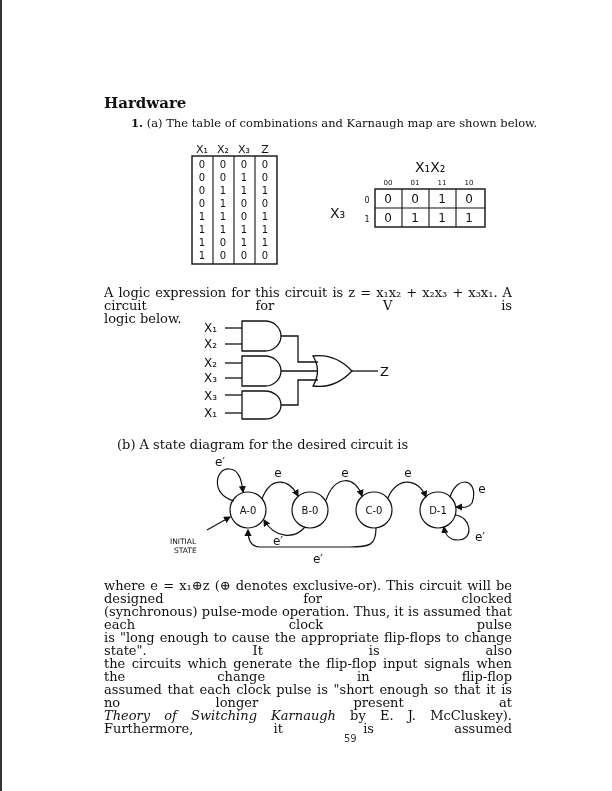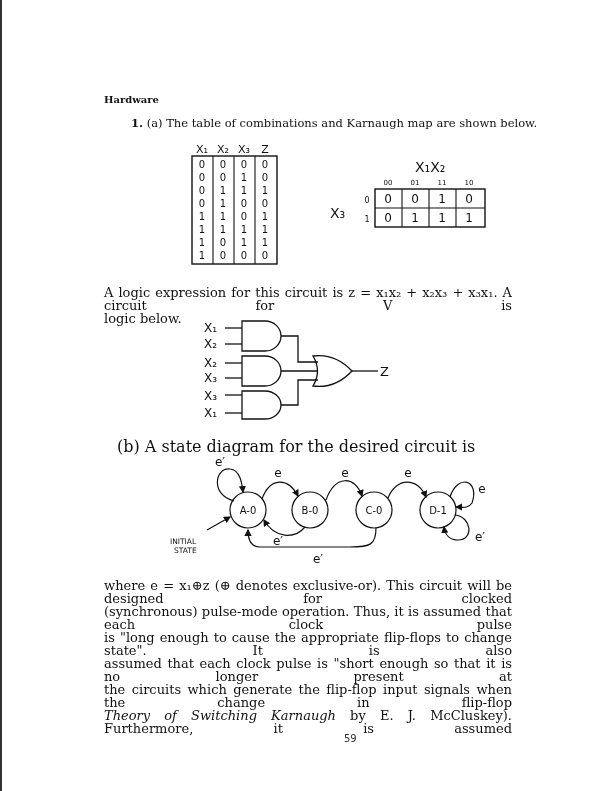--- a/index.html
+++ b/index.html
@@ -2,26 +2,26 @@
 <html><head>
 <meta charset="utf-8">
 <style>
   html, body { margin: 0; padding: 0; }
   body {
     width: 612px; height: 791px; background: #ffffff; position: relative; overflow: hidden;
     font-family: "DejaVu Serif", "Liberation Serif", serif; color: #111;
   }
   .page-edge { position: absolute; left: 0; top: 0; width: 2px; height: 791px; background: #333; }
   .abs { position: absolute; }
-  .heading { left: 104px; top: 94px; font-size: 10px; font-weight: bold; }
+  .heading { left: 104px; top: 94px; font-size: 15px; font-weight: bold; }
   .q1 { left: 104px; top: 116px; font-size: 11.5px; white-space: nowrap; margin-left: 27px; }
   .q1 .num { font-weight: bold; }
   .text { font-size: 13px; line-height: 13px; text-align: justify; width: 408px; }
   .logic { left: 104px; top: 286px; }
-  .partb { left: 117px; top: 437px; font-size: 16px; text-align: right; }
+  .partb { left: 117px; top: 437px; font-size: 13px; text-align: right; }
   .para { left: 104px; top: 579px; }
   .pagenum { left: 300px; top: 733px; font-family: "DejaVu Sans", sans-serif; font-size: 10px; color: #333; margin-left: 44px; }
   .hand { font-family: "DejaVu Sans", sans-serif; fill: #111; }
   svg text { font-family: "DejaVu Sans", sans-serif; }
   i { font-style: italic; }
   .line { display: block; white-space: nowrap; }
   .justify-line { display: block; text-align-last: justify; }
 </style>
 </head>
 <body>
@@ -196,19 +196,19 @@
       <text x="320" y="86" font-size="12" class="hand" text-anchor="middle">e′</text>
     </g>
   <text x="10" y="89" font-size="7.5" class="hand">INITIAL</text>
   <text x="14" y="98" font-size="7.5" class="hand">STATE</text>
 </svg>
 
 <div class="abs text para">
   <span class="justify-line">where e = x₁⊕z (⊕ denotes exclusive-or). This circuit will be designed for clocked</span>
   <span class="justify-line">(synchronous) pulse-mode operation. Thus, it is assumed that each clock pulse</span>
   <span class="justify-line">is "long enough to cause the appropriate flip-flops to change state". It is also</span>
+  <span class="justify-line">the circuits which generate the flip-flop input signals when the change in flip-flop</span>
   <span class="justify-line">assumed that each clock pulse is "short enough so that it is no longer present at</span>
-  <span class="justify-line">the circuits which generate the flip-flop input signals when the change in flip-flop</span>
   <span class="justify-line"><i>Theory of Switching Karnaugh</i><span> by E. J. McCluskey). Furthermore, it is assumed</span></span>
 
 </div>
 
 <div class="abs pagenum">59</div>
 
 </body></html>

